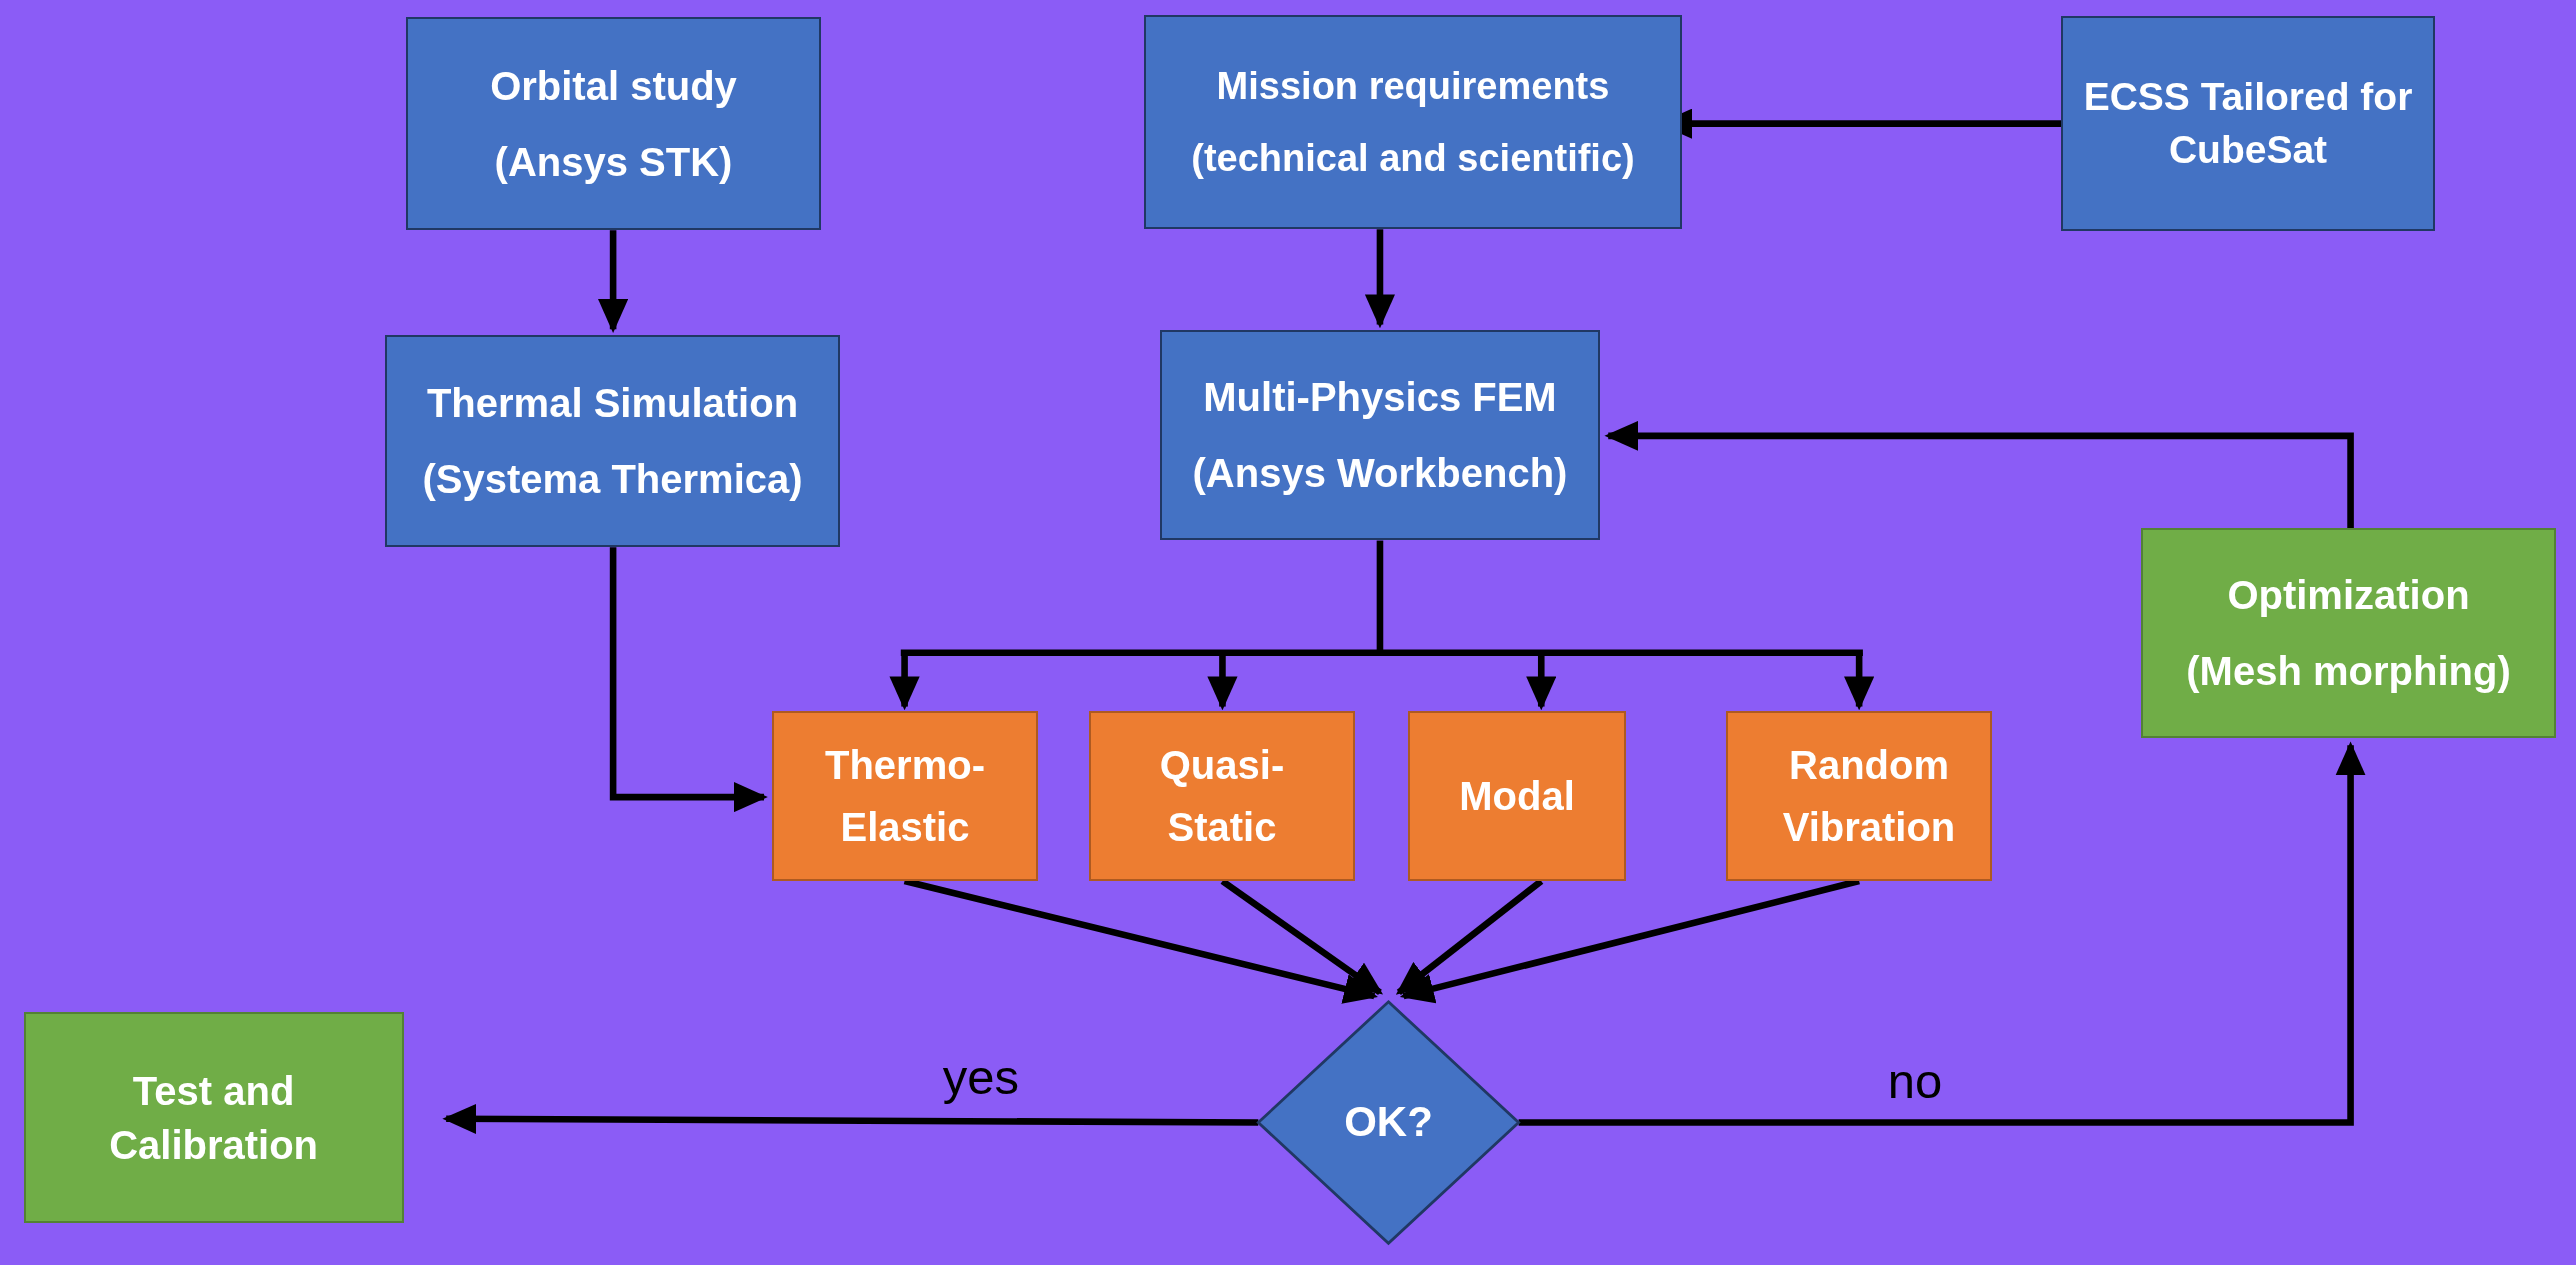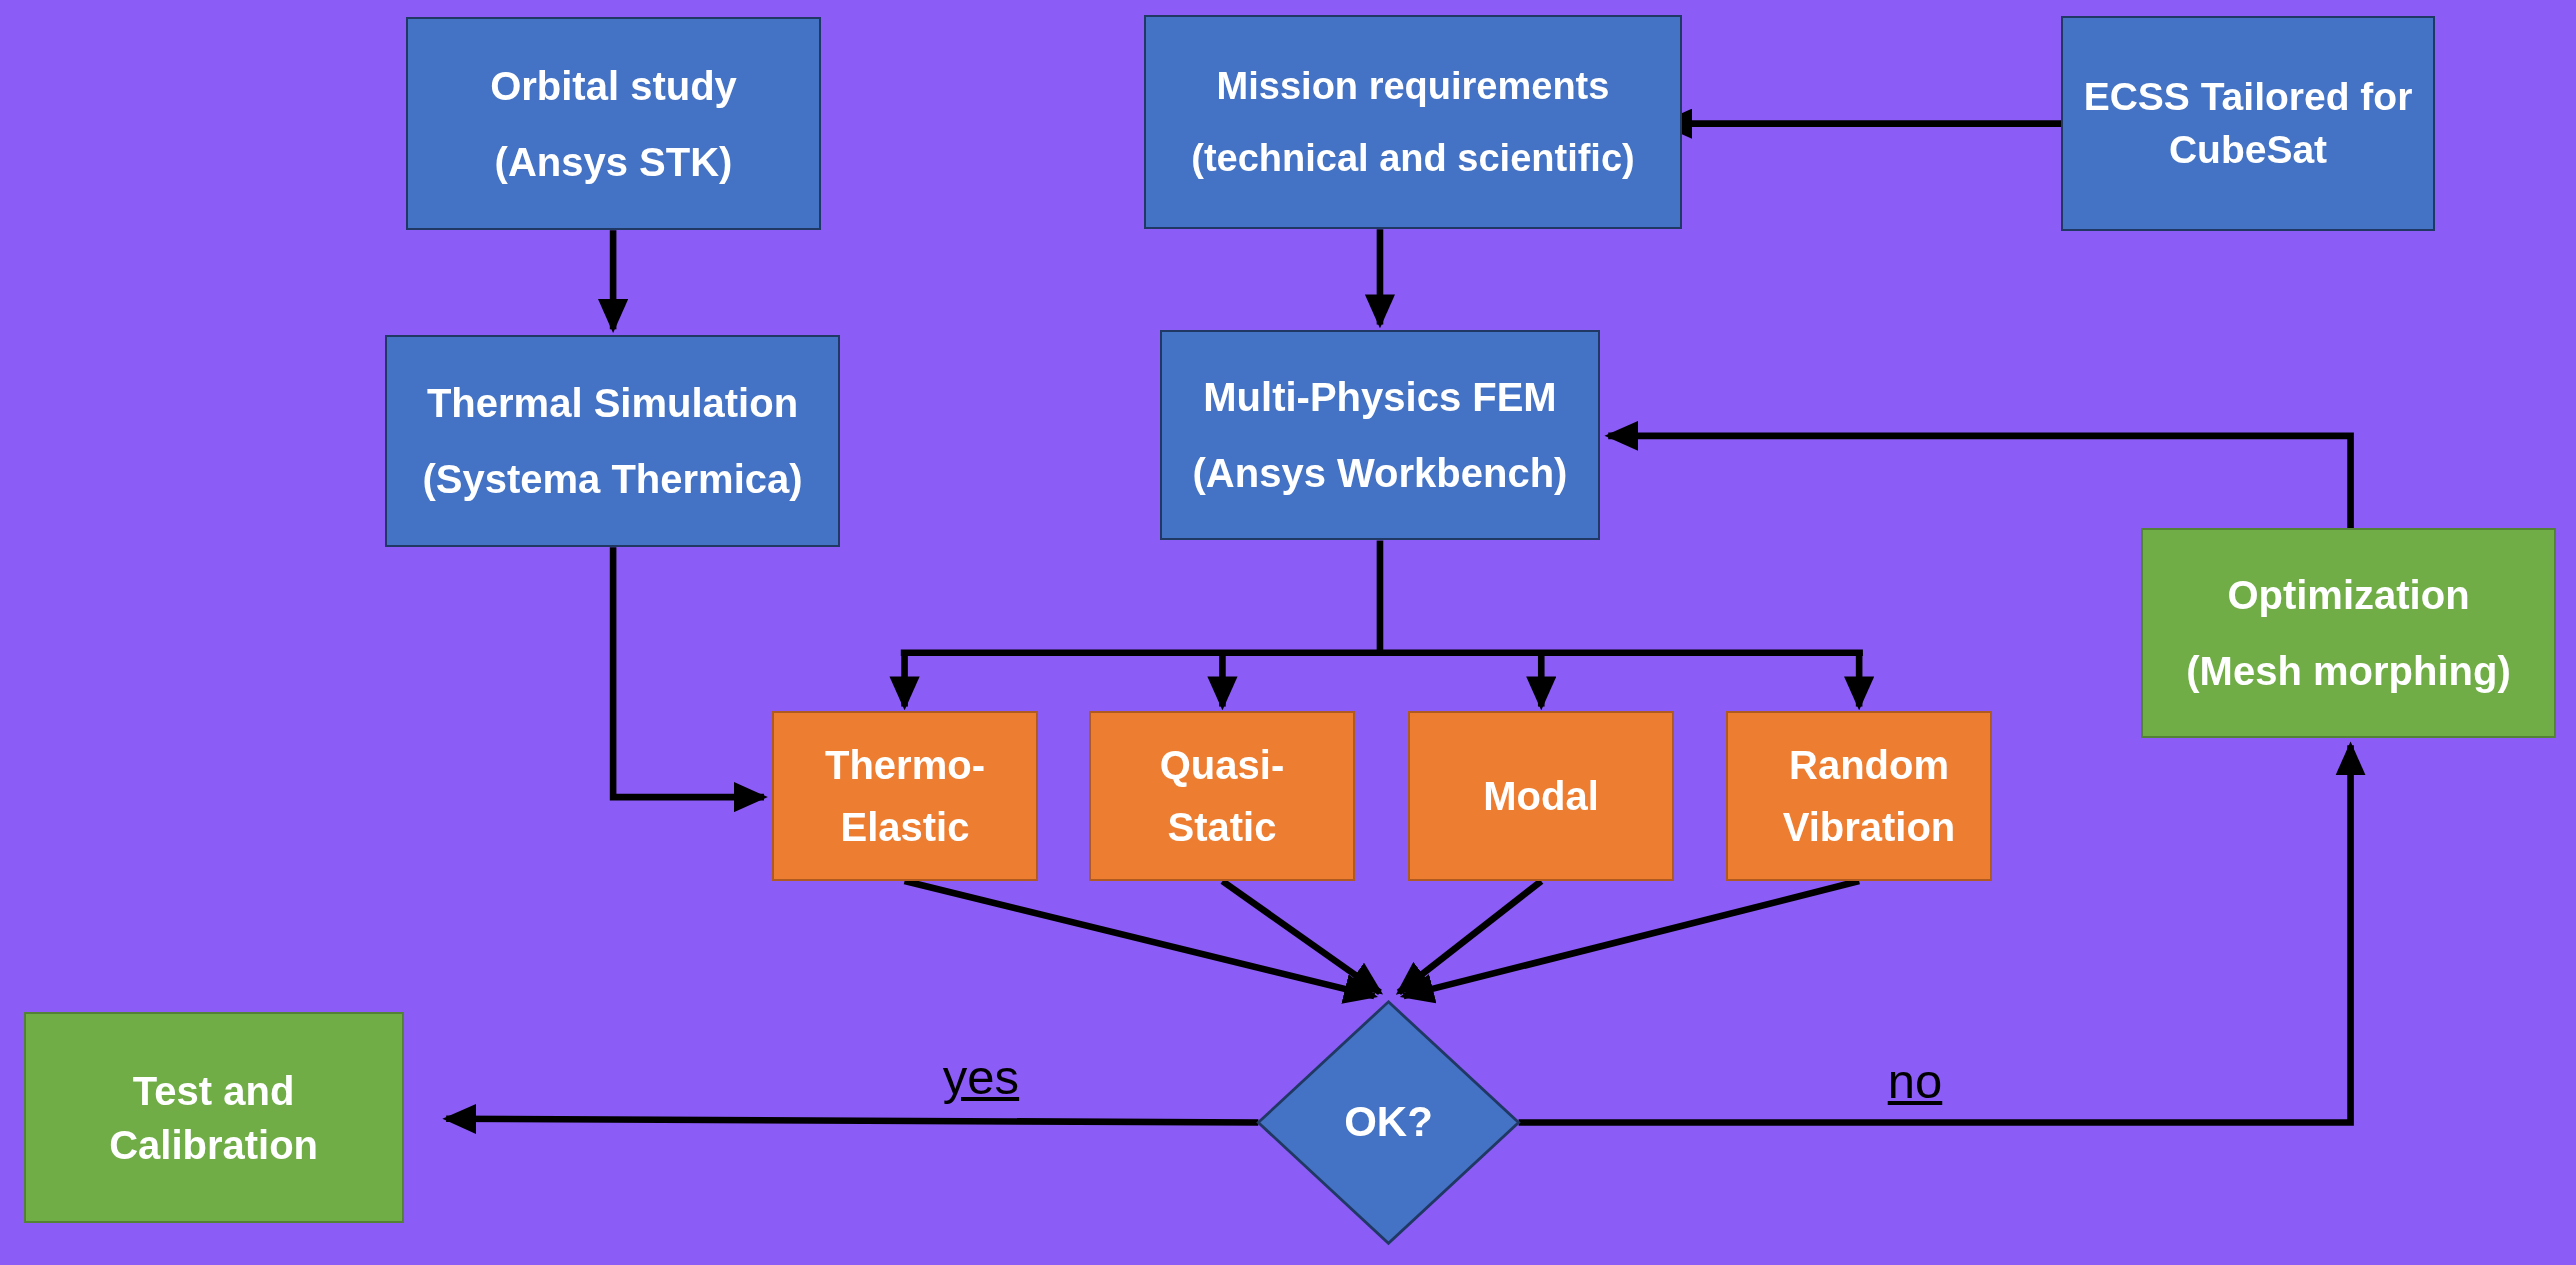--- a/index.html
+++ b/index.html
@@ -27,33 +27,33 @@
   .tight  .line{line-height:1.35;}
   .mid    .line{line-height:1.55;}
 
   .n-orbital {left:406px; top:17px;  width:415px;height:213px;}
   .n-mission {left:1144px;top:15px;  width:538px;height:214px;font-size:38px;}
   .n-ecss    {left:2061px;top:16px;  width:374px;height:215px;font-size:39px;}
   .n-thermal {left:385px; top:335px; width:455px;height:212px;}
   .n-fem     {left:1160px;top:330px; width:440px;height:210px;}
   .n-thermo  {left:772px; top:711px; width:266px;height:170px;}
   .n-quasi   {left:1089px;top:711px; width:266px;height:170px;}
-  .n-modal   {left:1408px;top:711px; width:266px;height:170px;}
+  .n-modal   {left:1408px;top:711px; width:218px;height:170px;}
   .n-random  {left:1726px;top:711px; width:266px;height:170px;padding-left:20px;}
   .n-opt     {left:2141px;top:528px; width:415px;height:210px;}
   .n-test    {left:23.6px;  top:1012px;width:380px;height:211px;}
 
   .diamond-label{
     position:absolute;left:1294px;top:1092px;width:189px;height:60px;
     display:flex;align-items:center;justify-content:center;
     color:#ffffff;font-weight:bold;font-size:42px;
   }
   .edge-label{
     position:absolute;width:170px;text-align:center;
-    color:#000000;font-size:49px;font-weight:normal;text-decoration:underline;
+    color:#000000;font-size:49px;font-weight:normal;
   }
   .lbl-yes{left:896px; top:1049px;}
   .lbl-no {left:1830px;top:1053px;}
 </style>
 </head>
 <body>
 
 <div id="canvas">
 
   <svg id="connector-layer" viewBox="0 0 2731 1342" xmlns="http://www.w3.org/2000/svg">

